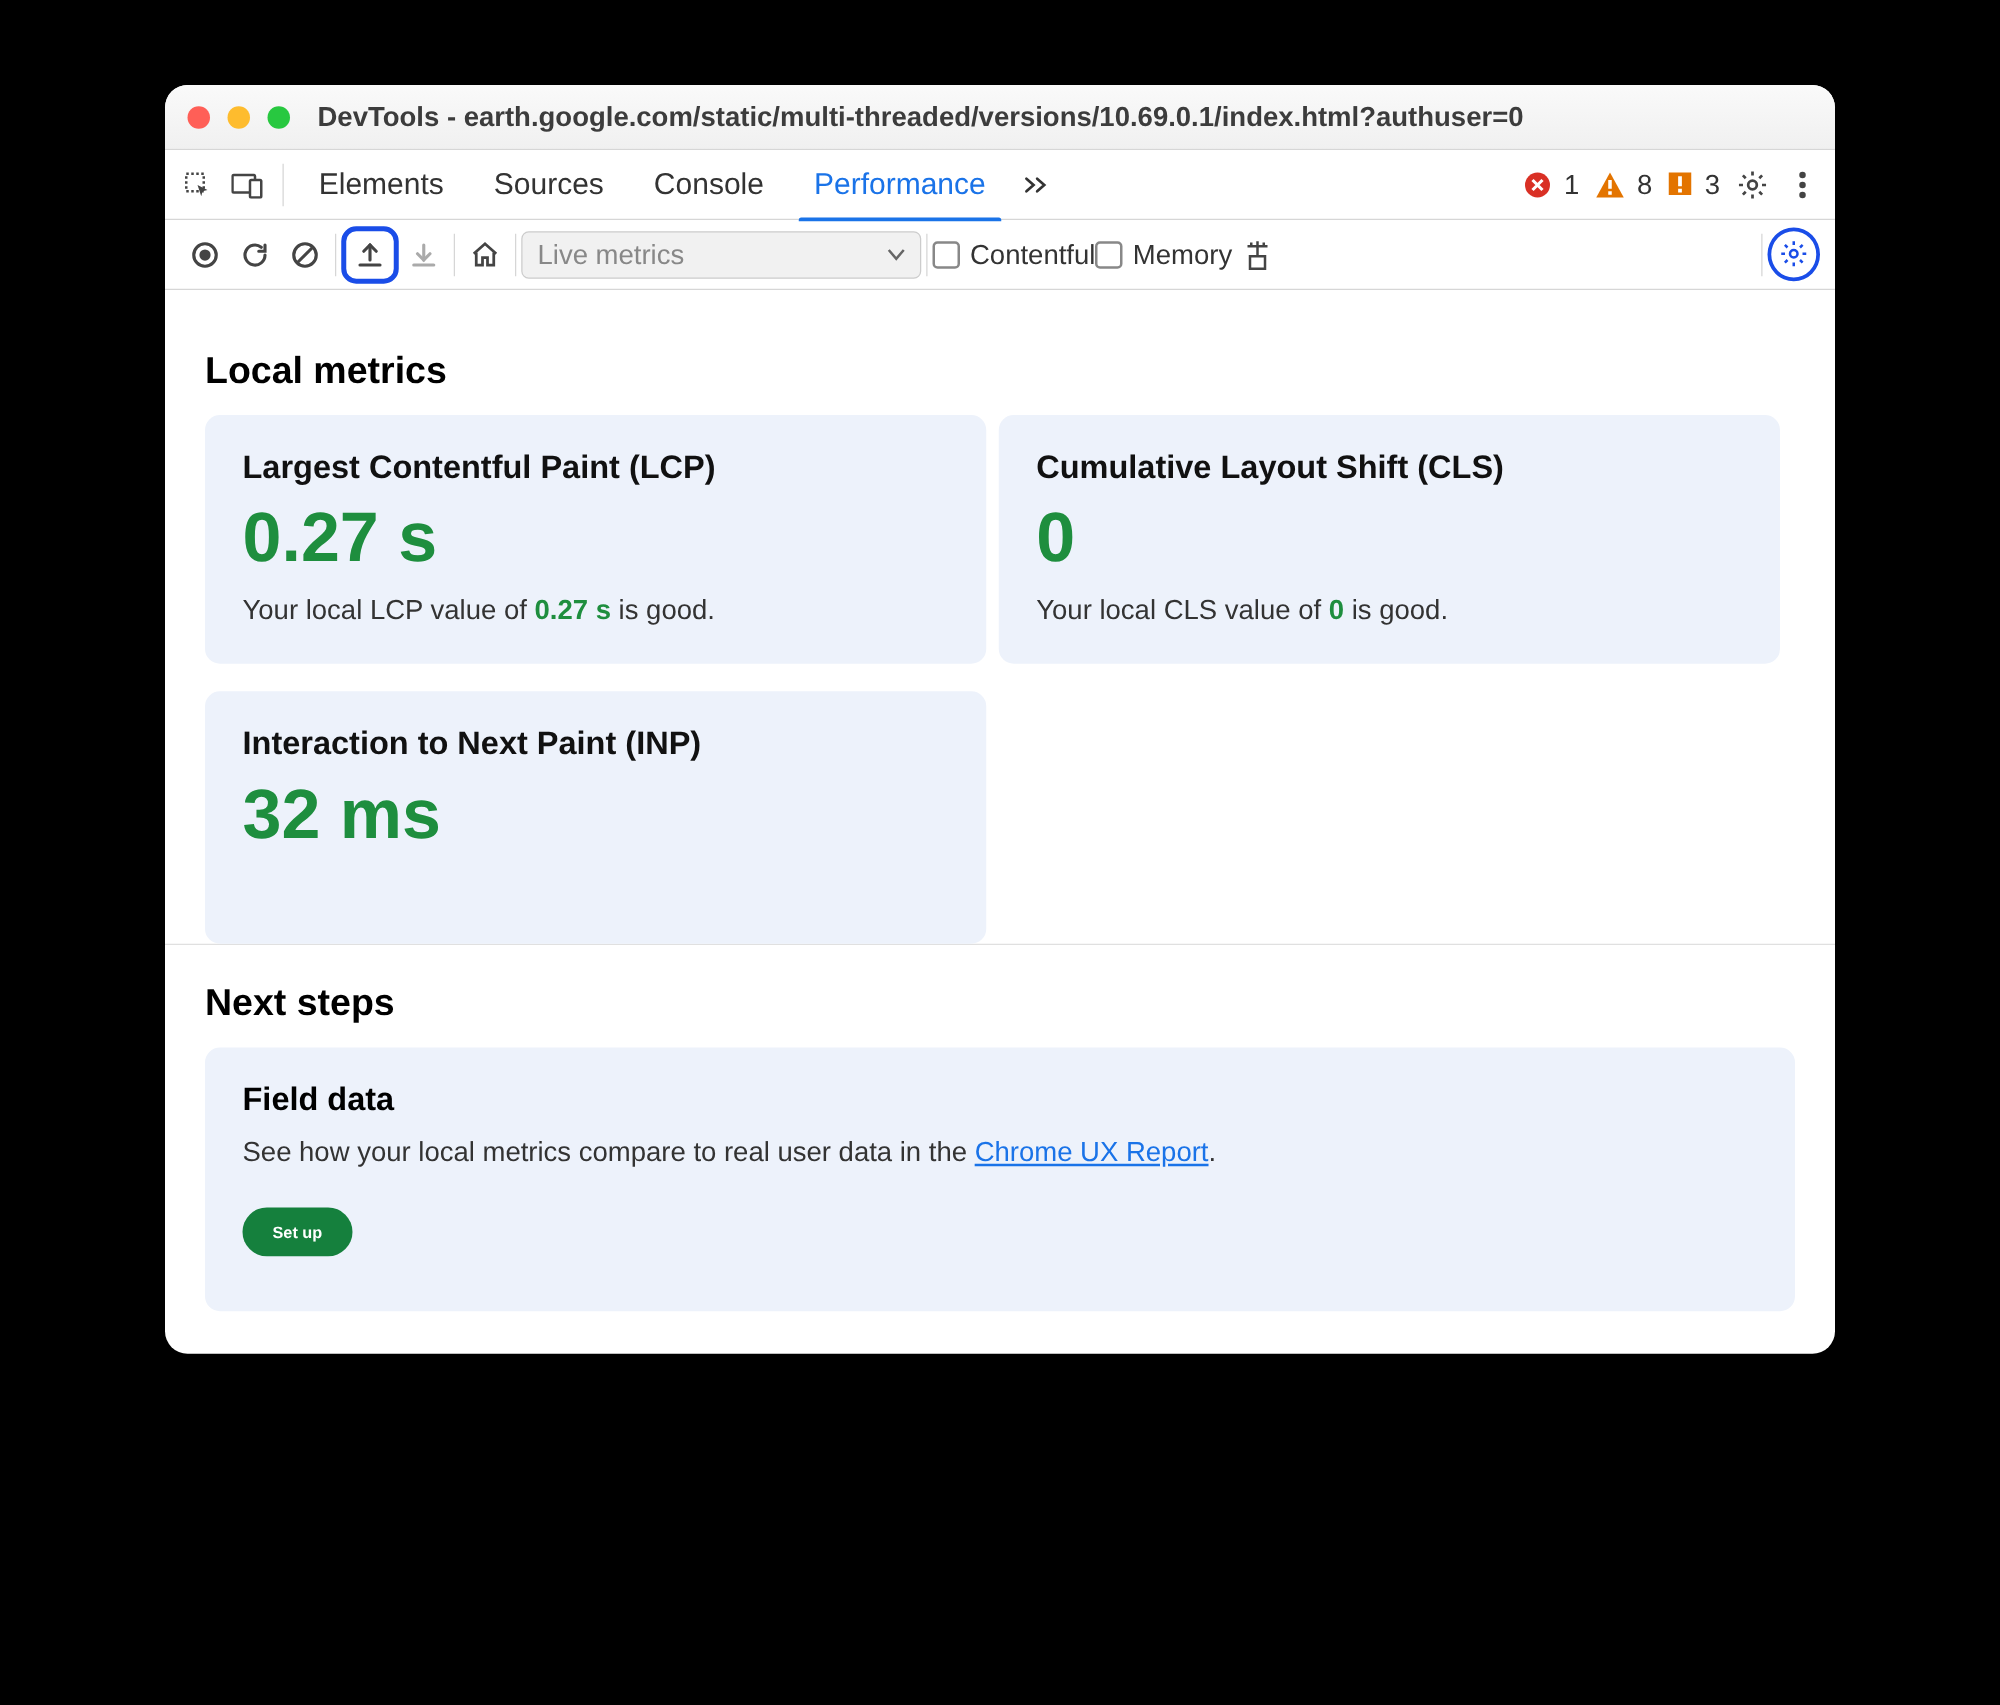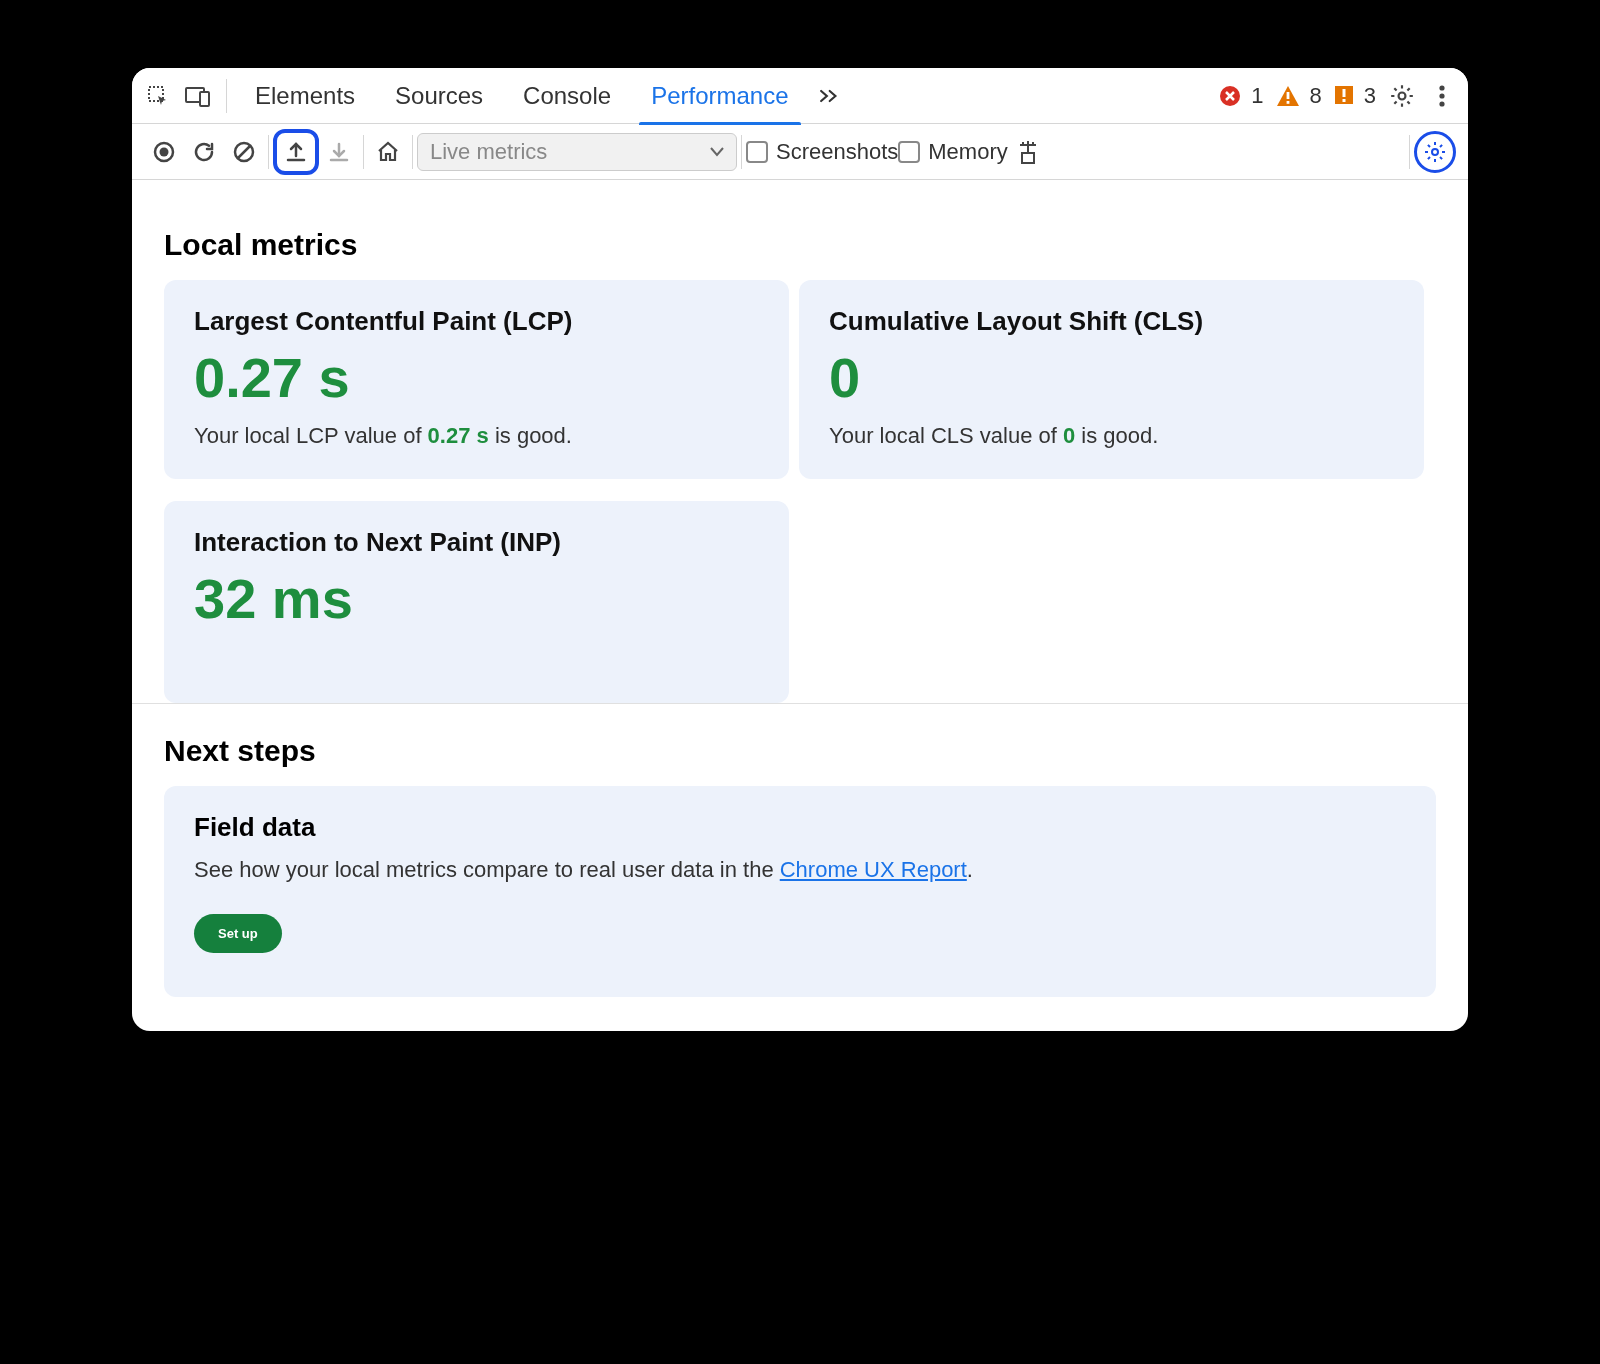--- a/index.html
+++ b/index.html
@@ -117,20 +117,26 @@
     padding:12px 24px;border-radius:999px;cursor:pointer;
   }
   svg{display:block}
   .muted{opacity:.45}
 </style>
 </head>
 <body>
 
 <div class="window">
 
+  <div class="titlebar">
+    <div class="tl r"></div>
+    <div class="tl y"></div>
+    <div class="tl g"></div>
+    <div class="title-text">DevTools - earth.google.com/static/multi-threaded/versions/10.69.0.1/index.html?authuser=0</div>
+  </div>
 
   <div class="tabs">
     <div class="icon-btn">
       <svg width="24" height="24" viewBox="0 0 24 24" fill="none" stroke="currentColor" stroke-width="2">
         <rect x="3" y="3" width="14" height="14" stroke-dasharray="2 2"></rect>
         <path d="M12 12 L20 16 L16 17 L15 21 Z" fill="currentColor" stroke="none"></path>
       </svg>
     </div>
     <div class="icon-btn">
       <svg width="26" height="22" viewBox="0 0 26 22" fill="none" stroke="currentColor" stroke-width="2">
@@ -236,21 +242,21 @@
     <div class="divider"></div>
     <div class="select-box">
       <span>Live metrics</span>
       <svg width="14" height="10" viewBox="0 0 14 10">
           <path d="M1 1 L7 8 L13 1" fill="none" stroke="#666" stroke-width="2"></path>
         </svg>
     </div>
     <div class="divider"></div>
     <label class="chk">
       <span class="chkbox"></span>
-      <span>Screenshots</span>
+      <span>Contentful</span>
     </label>
     <label class="chk">
       <span class="chkbox"></span>
       <span>Memory</span>
     </label>
     <div class="icon-btn">
       <svg width="24" height="26" viewBox="0 0 24 26" fill="none" stroke="currentColor" stroke-width="2">
           <rect x="6" y="14" width="12" height="10"></rect>
           <path d="M12 14V6"></path>
           <path d="M4 6h16"></path>

